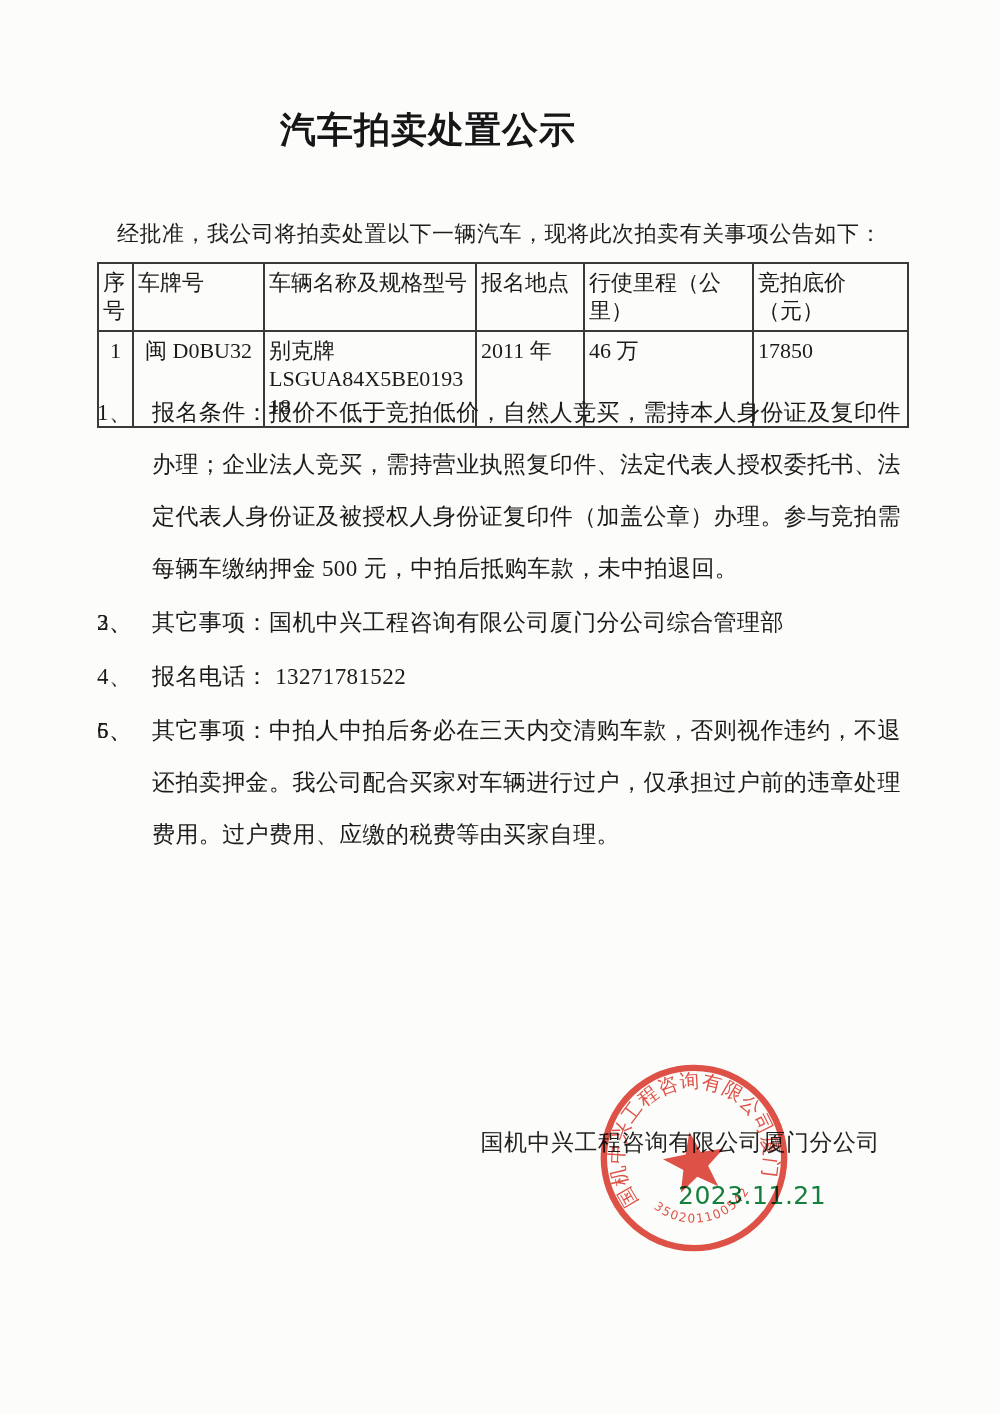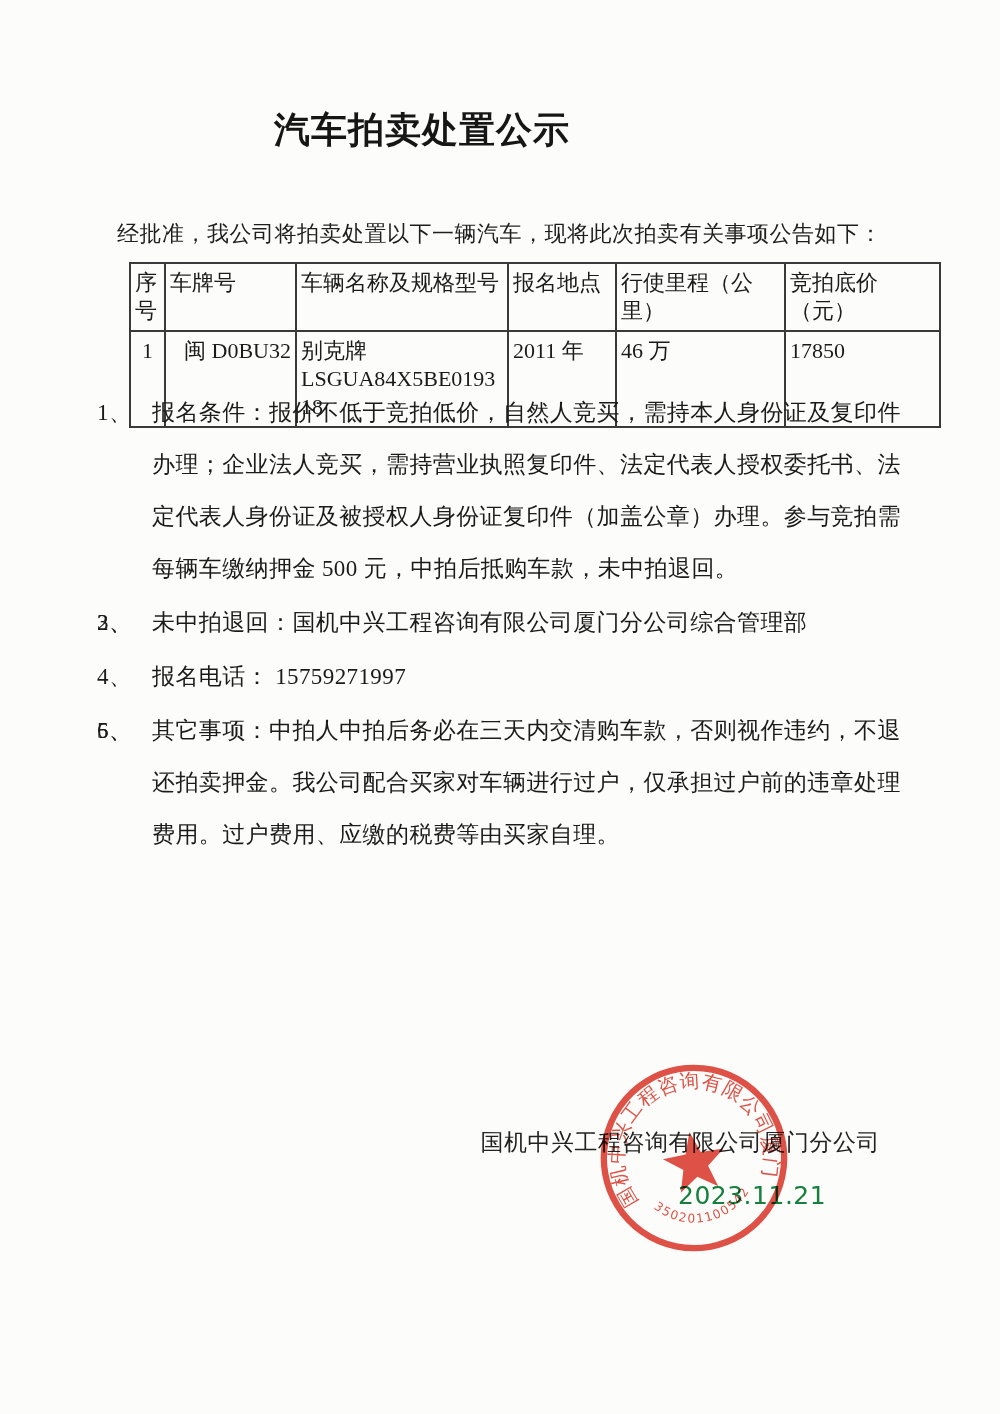--- a/index.html
+++ b/index.html
@@ -9,21 +9,21 @@
     width: 1000px;
     height: 1414px;
     background: #fcfcfa;
     color: #1e1e1e;
     font-family: "Liberation Serif", "DejaVu Serif", serif;
     overflow: hidden;
   }
   .page-title {
     position: absolute;
     top: 106px;
-    left: 12px;
+    left: 18px;
     width: 820px;
     text-align: center;
     font-size: 36px;
     font-weight: bold;
     letter-spacing: 1px;
     color: #161616;
   }
   .intro {
     position: absolute;
     top: 219px;
@@ -38,32 +38,31 @@
   table.vehicle-table {
     position: absolute;
     top: 262px;
     left: 97px;
     width: 810px;
     border-collapse: collapse;
     table-layout: fixed;
     font-size: 22px;
     line-height: 28px;
     color: #1b1b1b;
-    margin-left: 32px;
   }
   .vehicle-table td {
     border: 2px solid #3a3a3a;
     vertical-align: top;
     padding: 5px 4px;
     word-break: break-all;
   }
   .vehicle-table tr.hdr td { height: 56px; }
   .vehicle-table tr.row td { height: 63px; }
   .vehicle-table td.c-idx  { text-align: center; }
-  .vehicle-table td.c-left { text-align: right; padding-left: 4px; word-break: keep-all; }
+  .vehicle-table td.c-left { text-align: center; padding-left: 4px; word-break: keep-all; }
   .vehicle-table td.c-mid  { }
   .list {
     position: absolute;
     top: 387px;
     left: 97px;
     width: 812px;
     font-size: 23px;
     line-height: 52px;
     letter-spacing: 0.4px;
     color: #1b1b1b;
@@ -152,25 +151,25 @@
 <div class="list">
   <div class="list-item">
     <span class="item-num">1、</span>
     <span>报名条件：报价不低于竞拍低价，自然人竞买，需持本人身份证及复印件办理；企业法人竞买，需持营业执照复印件、法定代表人授权委托书、法定代表人身份证及被授权人身份证复印件（加盖公章）办理。参与竞拍需每辆车缴纳押金 500 元，中拍后抵购车款，未中拍退回。</span>
   </div>
   <div class="list-item">
     <span class="item-num">2、</span>
   </div>
   <div class="list-item">
     <span class="item-num">3、</span>
-    <span>未中拍退回：国机中兴工程咨询有限公司厦门分公司综合管理部</span>
+    <span>其它事项：国机中兴工程咨询有限公司厦门分公司综合管理部</span>
   </div>
   <div class="list-item">
     <span class="item-num">4、</span>
-    <span>报名电话： 15759271997</span>
+    <span>报名电话： 13271781522</span>
   </div>
   <div class="list-item">
     <span class="item-num">5、</span>
   </div>
   <div class="list-item">
     <span class="item-num">6、</span>
     <span>其它事项：中拍人中拍后务必在三天内交清购车款，否则视作违约，不退还拍卖押金。我公司配合买家对车辆进行过户，仅承担过户前的违章处理费用。过户费用、应缴的税费等由买家自理。</span>
   </div>
 </div>
 

